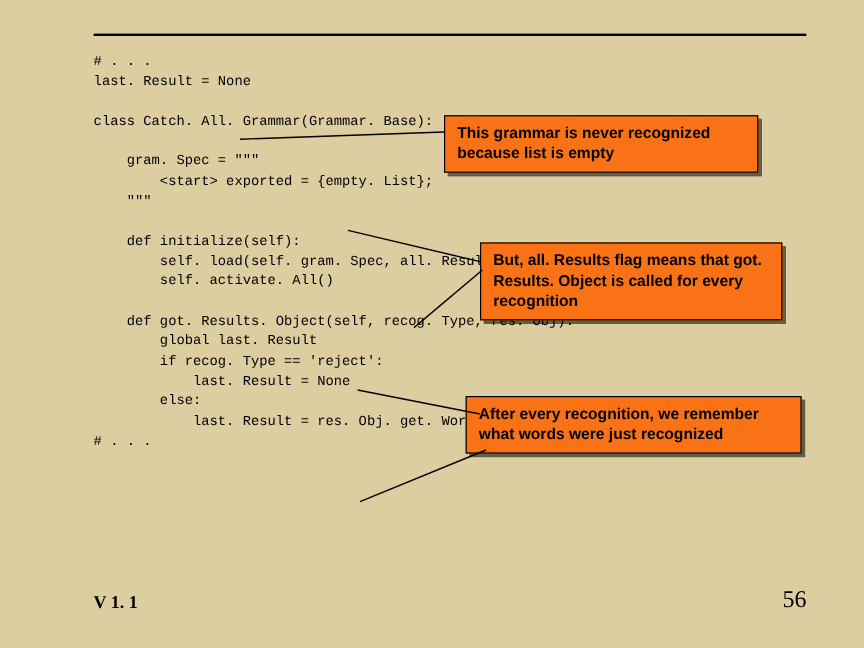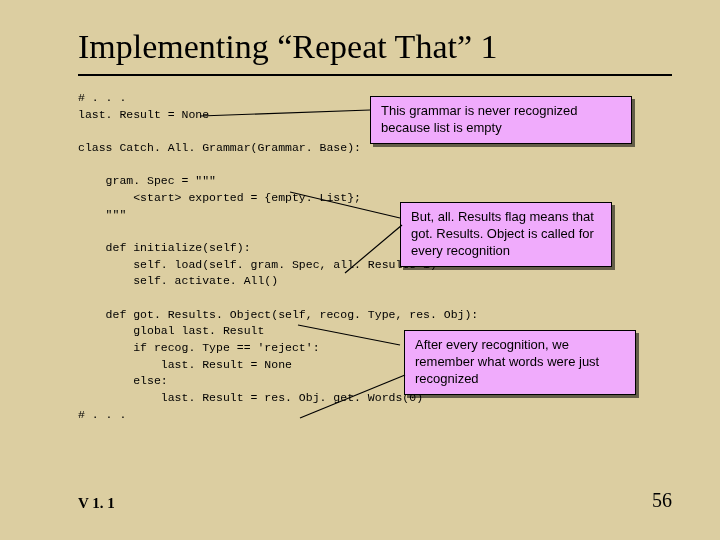--- a/index.html
+++ b/index.html
@@ -32,32 +32,33 @@
   }
   .code {
     font-family: "Courier New", Courier, monospace;
     font-size: 11.5px;
     line-height: 1.45;
     color: #000;
     white-space: pre;
   }
   .callout {
     position: absolute;
-    background: #f0abfc;
+    background: #f97316;
     border: 1.5px solid #000;
     padding: 6px 10px;
     font-family: Arial, Helvetica, sans-serif;
     font-size: 13px;
     line-height: 1.3;
     color: #000;
     box-shadow: 3px 3px 0 rgba(0,0,0,0.55);
+    font-weight: bold;
   }
   .callout.c1 { left: 370px; top: 96px; width: 262px; }
-  .callout.c2 { left: 400px; top: 202px; width: 212px; }
-  .callout.c3 { left: 404px; top: 330px; width: 232px; }
+  .callout.c2 { left: 400px; top: 202px; width: 252px; }
+  .callout.c3 { left: 388px; top: 330px; width: 280px; }
   svg.connectors {
     position: absolute;
     left: 0; top: 0;
     width: 720px; height: 540px;
     pointer-events: none;
   }
   .version {
     position: absolute;
     left: 78px;
     bottom: 28px;
@@ -69,21 +70,20 @@
     position: absolute;
     right: 48px;
     bottom: 28px;
     font-size: 20px;
   }
 </style>
 </head>
 <body>
 
 <div class="slide">
-  <h1 class="title">Implementing “Repeat That” 1</h1>
   <hr class="rule">
   <div class="content">
     <pre class="code"># . . .
 last. Result = None
 
 class Catch. All. Grammar(Grammar. Base):
 
     gram. Spec = """
         &lt;start&gt; exported = {empty. List};
     """

